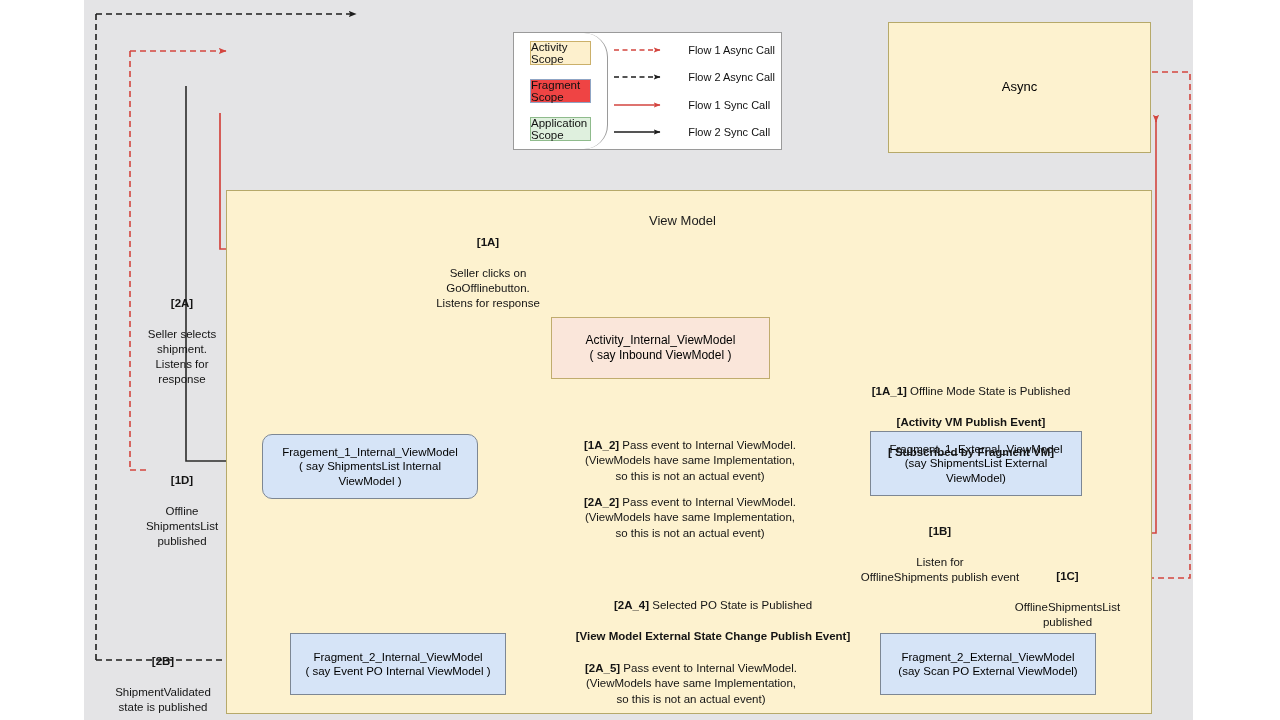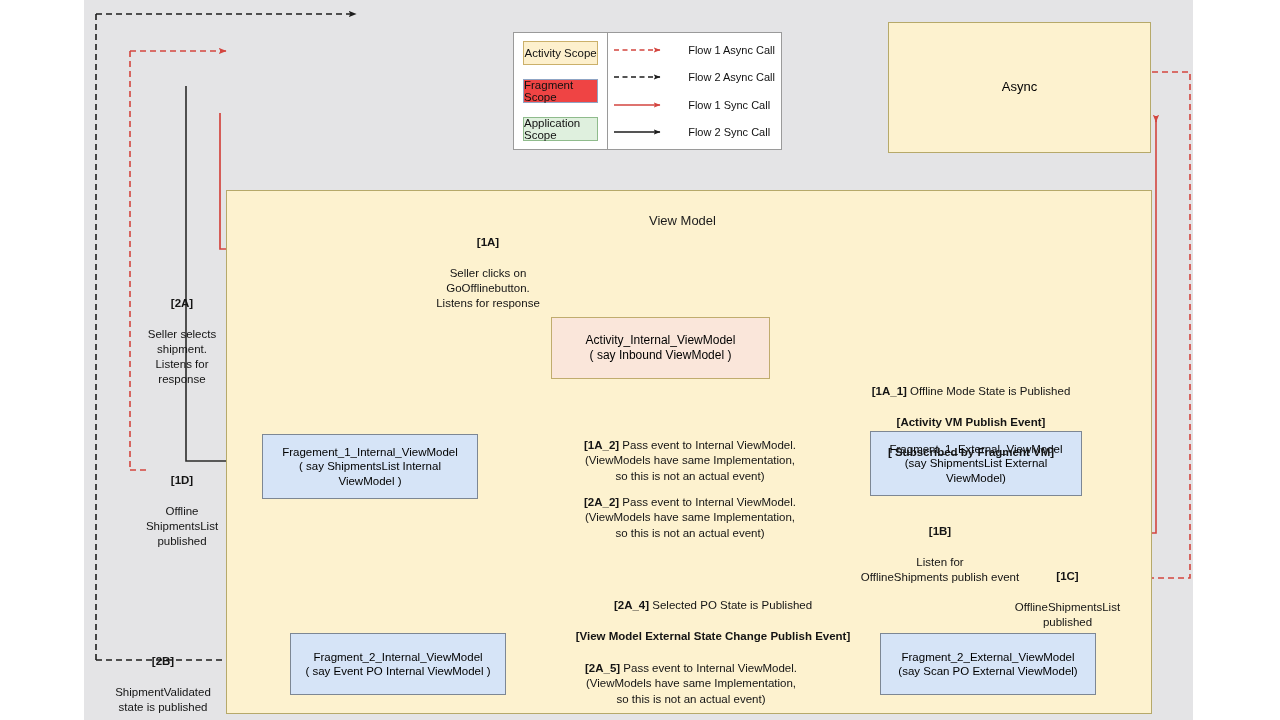--- a/index.html
+++ b/index.html
@@ -25,21 +25,21 @@
 
   .note{position:absolute;font-size:11.5px;color:#141414;line-height:1.32;
         text-align:center;white-space:pre-line;}
   .note b{font-weight:bold;}
   .note .tag{font-weight:bold;}
 
   
   .legend{position:absolute;left:513px;top:32px;width:267px;height:116px;
           background:#ffffff;border:1px solid #9a9a9a;display:flex;}
   .legend-left{width:176px;border-right:1px solid #9a9a9a;box-sizing:border-box;
-               padding:8px 9px;display:flex;flex-direction:column;justify-content:space-between;}
+               padding:8px 16px;display:flex;flex-direction:column;justify-content:space-between;border-radius:24px;}
   .legend-right{flex:1;box-sizing:border-box;padding:7px 6px 7px 4px;
                 display:flex;flex-direction:column;justify-content:space-between;}
   .scope-chip{height:24px;display:flex;align-items:center;justify-content:center;
               font-size:11.5px;color:#111;box-sizing:border-box;}
   .sc-activity{background:#fdf0cd;border:1px solid #cbb06a;}
   .sc-fragment{background:#ef4444;border:1px solid #8fa4c4;}
   .sc-application{background:#dff0de;border:1px solid #8fbb8c;}
   .leg-row{display:flex;align-items:center;gap:16px;height:20px;}
   .leg-row .txt{font-size:11px;color:#111;white-space:nowrap;}
   .leg-ico{width:60px;height:12px;flex:0 0 60px;}
@@ -163,21 +163,21 @@
 
   <div class="vm-title" style="left:649px;top:213px;">View Model</div>
 
   <div class="node n-activity-deep" style="left:551px;top:317px;width:219px;height:62px;
        flex-direction:column;">
     <span class="lbl" style="font-size:12px;">Activity_Internal_ViewModel</span>
     <span class="lbl" style="font-size:12px;">( say Inbound ViewModel )</span>
   </div>
 
   <div class="node n-fragment" style="left:262px;top:434px;width:216px;height:65px;
-       flex-direction:column;">
+       flex-direction:column;border-radius:10px;">
     <span class="lbl" style="font-size:11.5px;">Fragement_1_Internal_ViewModel</span>
     <span class="lbl" style="font-size:11.5px;">( say ShipmentsList Internal</span>
     <span class="lbl" style="font-size:11.5px;">ViewModel )</span>
   </div>
 
   <div class="node n-fragment" style="left:870px;top:431px;width:212px;height:65px;
        flex-direction:column;">
     <span class="lbl" style="font-size:11.5px;">Fragment_1_External_ViewModel</span>
     <span class="lbl" style="font-size:11.5px;">(say ShipmentsList External</span>
     <span class="lbl" style="font-size:11.5px;">ViewModel)</span>

